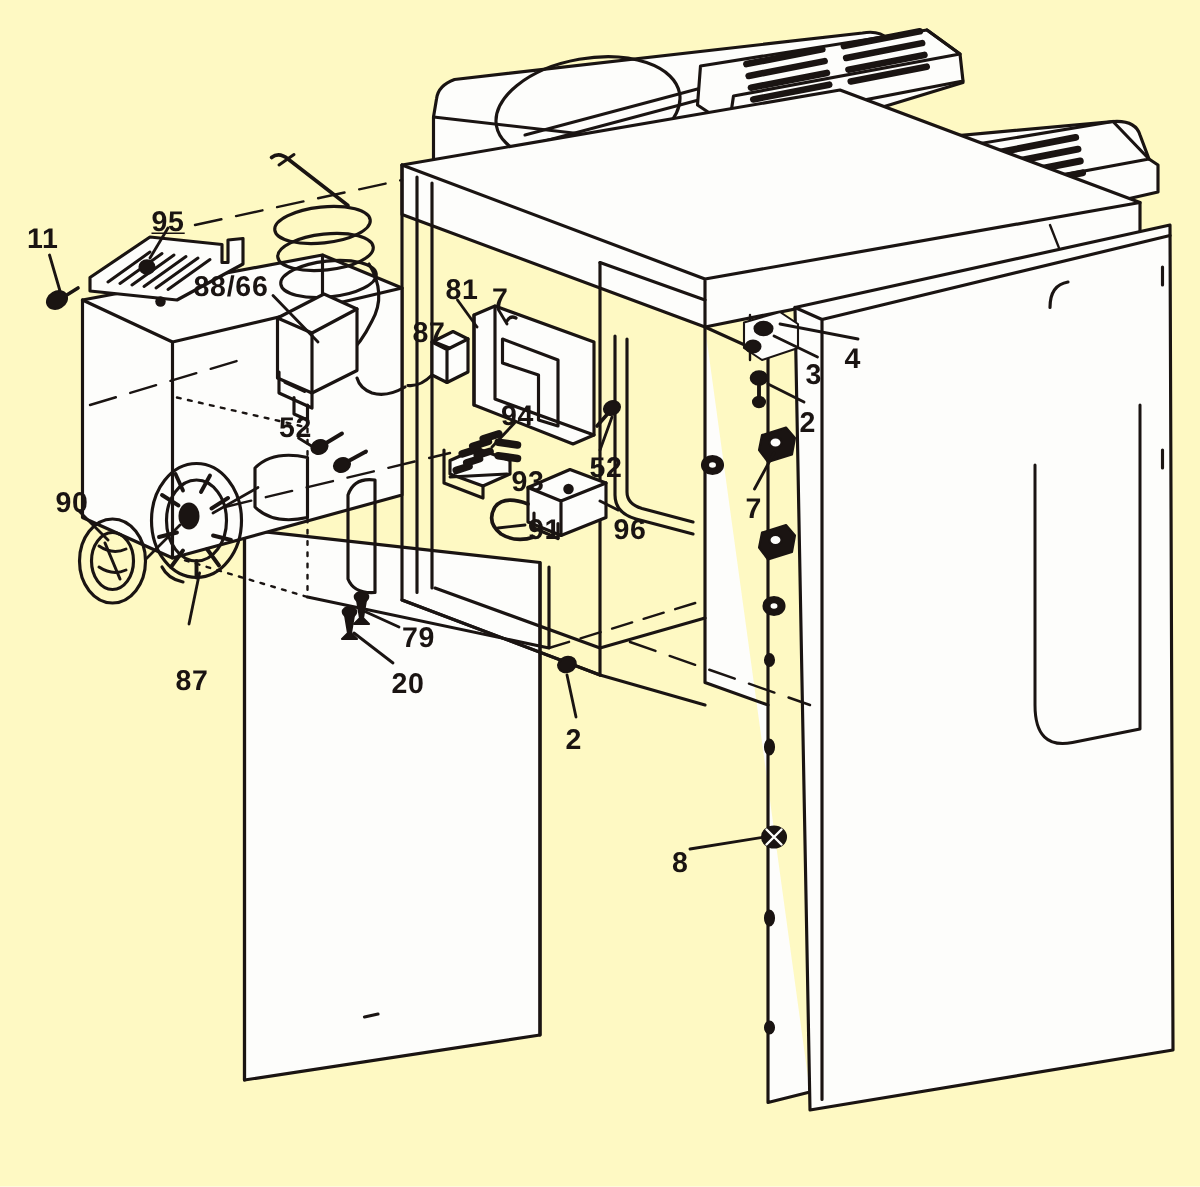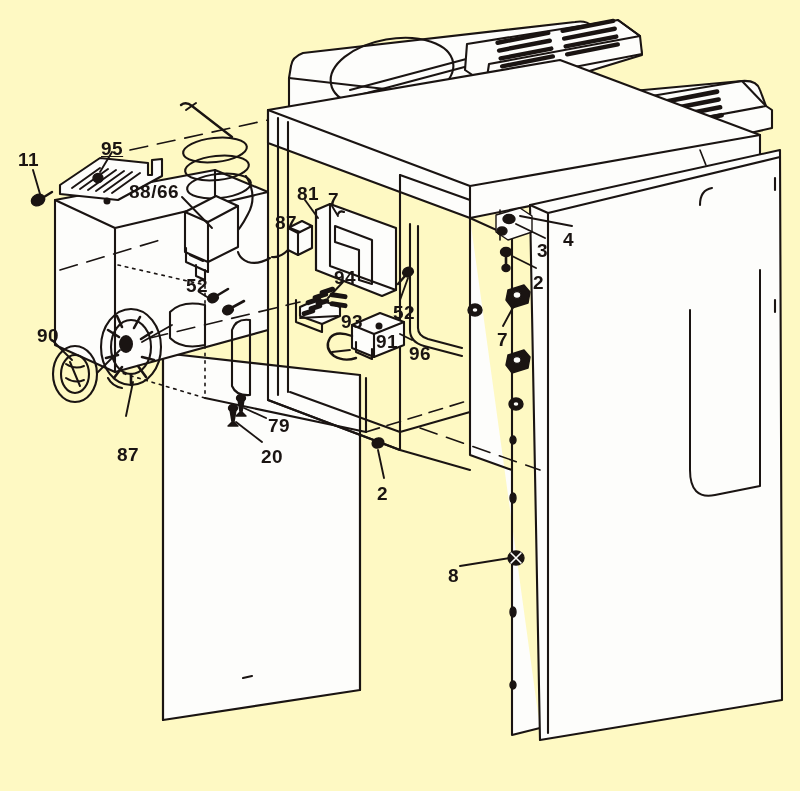--- a/index.html
+++ b/index.html
@@ -354,21 +354,21 @@
   <div class="lbl" style="left:328px;top:190px;">7</div>
   <div class="lbl" style="left:275px;top:213px;">87</div>
   <div class="lbl" style="left:537px;top:241px;">3</div>
   <div class="lbl" style="left:563px;top:230px;">4</div>
   <div class="lbl" style="left:533px;top:273px;">2</div>
   <div class="lbl" style="left:334px;top:268px;">94</div>
   <div class="lbl" style="left:186px;top:276px;">52</div>
   <div class="lbl" style="left:393px;top:303px;">52</div>
   <div class="lbl" style="left:497px;top:330px;">7</div>
   <div class="lbl" style="left:341px;top:312px;">93</div>
-  <div class="lbl" style="left:352px;top:332px;margin-left:24px;">91</div>
+  <div class="lbl" style="left:352px;top:344px;">91</div>
   <div class="lbl" style="left:409px;top:344px;text-align:center;">96</div>
   <div class="lbl" style="left:37px;top:326px;">90</div>
   <div class="lbl" style="left:117px;top:421px;margin-top:24px;">87</div>
   <div class="lbl" style="left:268px;top:416px;">79</div>
   <div class="lbl" style="left:261px;top:447px;">20</div>
   <div class="lbl" style="left:377px;top:484px;">2</div>
   <div class="lbl" style="left:448px;top:566px;">8</div>
 
 
 </div>

